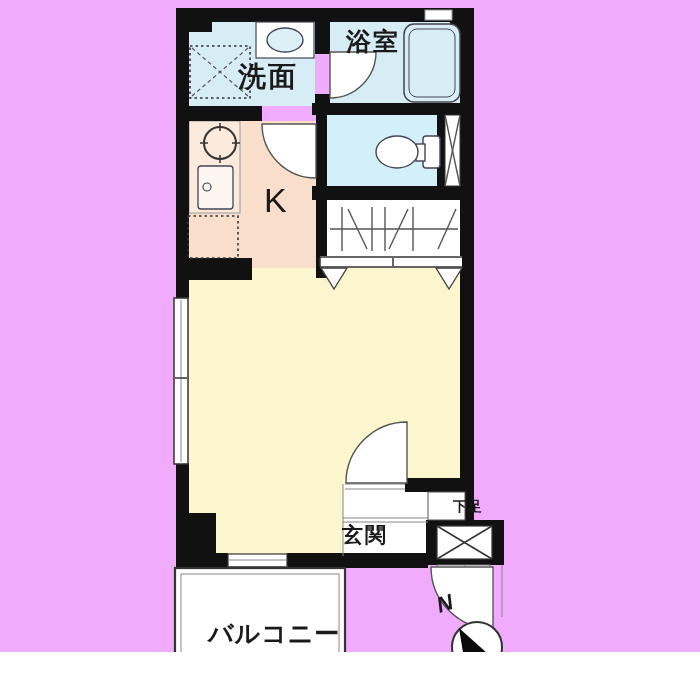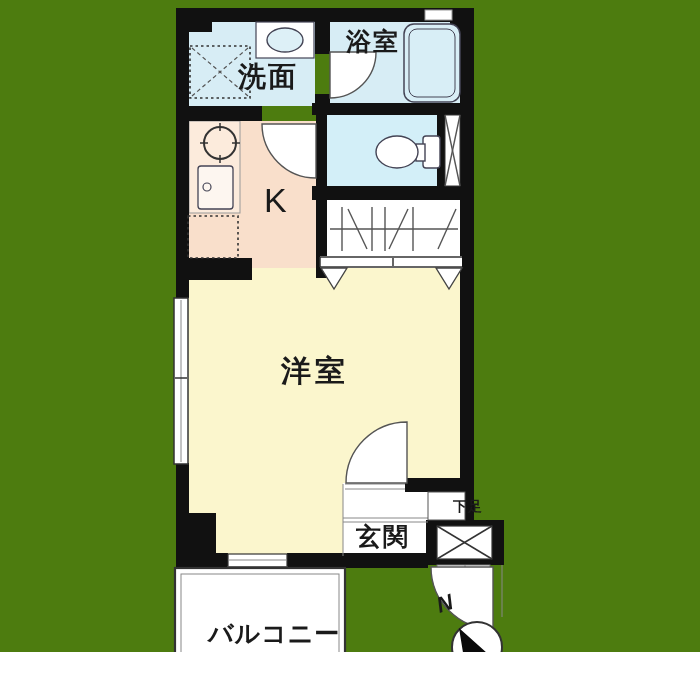--- a/index.html
+++ b/index.html
@@ -5,21 +5,21 @@
   :root{
     --wall:#111111;
     --room-yellow:#fbf6cd;
     --kitchen-pink:#f9dfcb;
     --counter-pink:#fcebdc;
     --wet-blue:#d7edf5;
     --toilet-blue:#d3eff8;
     --line:#555555;
   }
   html,body{margin:0;padding:0;background:#ffffff;}
-  #canvas{position:relative;width:700px;height:652px;background:#4d7c0f;overflow:hidden;
+  #canvas{position:relative;width:700px;height:652px;background:#f0abfc;overflow:hidden;
           font-family:"Liberation Sans","DejaVu Sans",sans-serif;}
   #plan-svg{position:absolute;left:0;top:0;}
   .wall{fill:var(--wall);stroke:none;}
   .f-yellow{fill:var(--room-yellow);}
   .f-pink{fill:var(--kitchen-pink);}
   .f-counter{fill:var(--counter-pink);stroke:#999;stroke-width:1;}
   .f-blue{fill:var(--wet-blue);}
   .f-toilet{fill:var(--toilet-blue);}
   .white{fill:#ffffff;}
   .ln{stroke:var(--line);stroke-width:1.4;fill:none;}
@@ -31,21 +31,21 @@
   .dash{stroke:#333;stroke-width:1.6;fill:none;stroke-dasharray:2.5,3;}
   .dashx{stroke:#555;stroke-width:1.2;fill:none;stroke-dasharray:4,3;}
   .tri{fill:#ffffff;stroke:#444;stroke-width:1.4;}
   .needle{fill:#0a0a0a;stroke:none;}
   .label{position:absolute;color:#1a1a1a;font-weight:600;letter-spacing:2px;
          white-space:nowrap;line-height:1;}
   .lbl-bath{left:333px;top:29px;font-size:25px;width:80px;text-align:center;}
   .lbl-wash{left:238px;top:63px;font-size:28px;}
   .lbl-k{left:264px;top:183px;font-size:34px;font-weight:500;letter-spacing:0;}
   .lbl-room{left:281px;top:356px;font-size:30px;letter-spacing:4px;}
-  .lbl-genkan{left:356px;top:524px;font-size:25px;}
+  .lbl-genkan{left:342px;top:524px;font-size:21px;}
   .lbl-geta{left:453px;top:499px;font-size:14px;letter-spacing:1px;}
   .lbl-balcony{left:208px;top:621px;font-size:25px;letter-spacing:1px;}
   .lbl-n{left:437px;top:593px;font-size:22px;font-style:italic;font-weight:700;
          transform:rotate(-18deg);letter-spacing:0;}
 </style>
 </head>
 <body>
 
 <div id="canvas">
 
@@ -188,18 +188,17 @@
 
     <g>
       <circle cx="477" cy="647" r="25" fill="#ffffff" stroke="#333" stroke-width="2"></circle>
       <polygon class="needle" points="459,628 497,662 475,656 466,671"></polygon>
     </g>
   </svg>
 
   <div class="label lbl-bath">浴室</div>
   <div class="label lbl-wash">洗面</div>
   <div class="label lbl-k">K</div>
-  <div class="label lbl-room">洋室</div>
   <div class="label lbl-genkan">玄関</div>
   <div class="label lbl-geta">下足</div>
   <div class="label lbl-balcony">バルコニー</div>
   <div class="label lbl-n">N</div>
 </div>
 
 </body></html>

